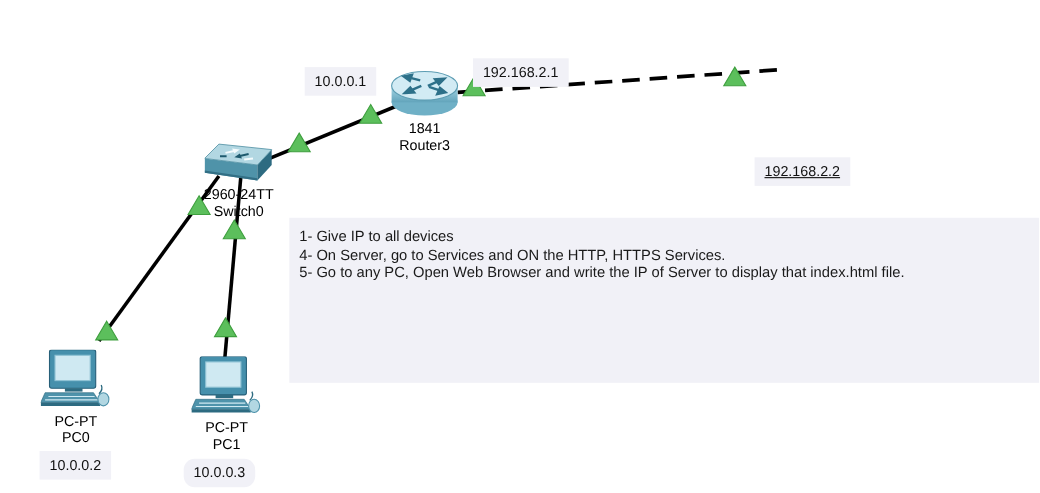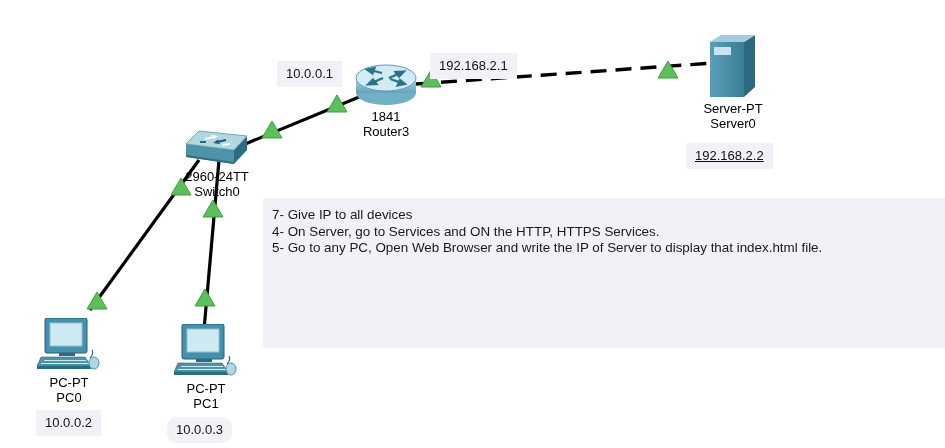--- a/index.html
+++ b/index.html
@@ -44,21 +44,21 @@
       <polygon points="431,70 441,87 421,87"></polygon>
       <polygon points="668,61 678,78 658,78"></polygon>
       <polygon points="181,178 191,195 171,195"></polygon>
       <polygon points="97,292 107,309 87,309"></polygon>
       <polygon points="213,200 223,217 203,217"></polygon>
       <polygon points="205,289 215,306 195,306"></polygon>
     </g>
   </svg>
 
   <div class="note-panel">
-    <div class="note-line">7- Give IP to all devices</div>
+    <div class="note-line">1- Give IP to all devices</div>
     <div class="note-line">4- On Server, go to Services and ON the HTTP, HTTPS Services.</div>
     <div class="note-line">5- Go to any PC, Open Web Browser and write the IP of Server to display that index.html file.</div>
   </div>
 
   <div class="device" style="left:342px;top:63px;width:88px;">
     <div class="icon-wrap">
       <svg width="64" height="44" viewBox="0 0 64 44">
         <defs>
           <linearGradient id="rbody" x1="0" y1="0" x2="0" y2="1">
             <stop offset="0" stop-color="#a9d8e7"></stop>
@@ -102,40 +102,20 @@
           <line x1="36" y1="15" x2="44" y2="14" stroke="#f4fbfd"></line>
         </g>
       </svg>
     </div>
     <div class="dev-label">
       <div>2960-24TT</div>
       <div>Switch0</div>
     </div>
   </div>
 
-  <div class="device" style="left:683px;top:32px;width:100px;">
-    <div class="icon-wrap">
-      <svg width="50" height="67" viewBox="0 0 50 67">
-        <defs>
-          <linearGradient id="sbody" x1="0" y1="0" x2="1" y2="0">
-            <stop offset="0" stop-color="#58a0b8"></stop>
-            <stop offset="1" stop-color="#3a7d95"></stop>
-          </linearGradient>
-        </defs>
-        <polygon points="36,10 47,3 47,55 36,65" fill="#2c6a81"></polygon>
-        <polygon points="2,10 36,10 47,3 13,3" fill="#9ccfdf"></polygon>
-        <rect x="2" y="10" width="34" height="55" fill="url(#sbody)"></rect>
-        <rect x="6" y="15" width="17" height="8" fill="#c9e4ed"></rect>
-      </svg>
-    </div>
-    <div class="dev-label">
-      <div>Server-PT</div>
-      <div>Server0</div>
-    </div>
-  </div>
 
   <div class="device" style="left:19px;top:318px;width:100px;">
     <div class="icon-wrap">
       <svg width="64" height="55" viewBox="0 0 64 55">
         <rect x="8" y="0" width="42" height="35" rx="2" fill="#4690ac" stroke="#265f78" stroke-width="1"></rect>
         <rect x="13" y="5" width="32" height="23" fill="#cfe9f2" stroke="#8fc2d4" stroke-width="1"></rect>
         <rect x="22" y="35" width="16" height="3" fill="#2d6b81"></rect>
         <polygon points="4,39 48,39 54,48 0,48" fill="#4f93ab" stroke="#2d6b81" stroke-width="0.6"></polygon>
         <line x1="7" y1="42.5" x2="49" y2="42.5" stroke="#cfe9f2" stroke-width="1"></line>
         <line x1="4" y1="45.5" x2="52" y2="45.5" stroke="#cfe9f2" stroke-width="1"></line>

